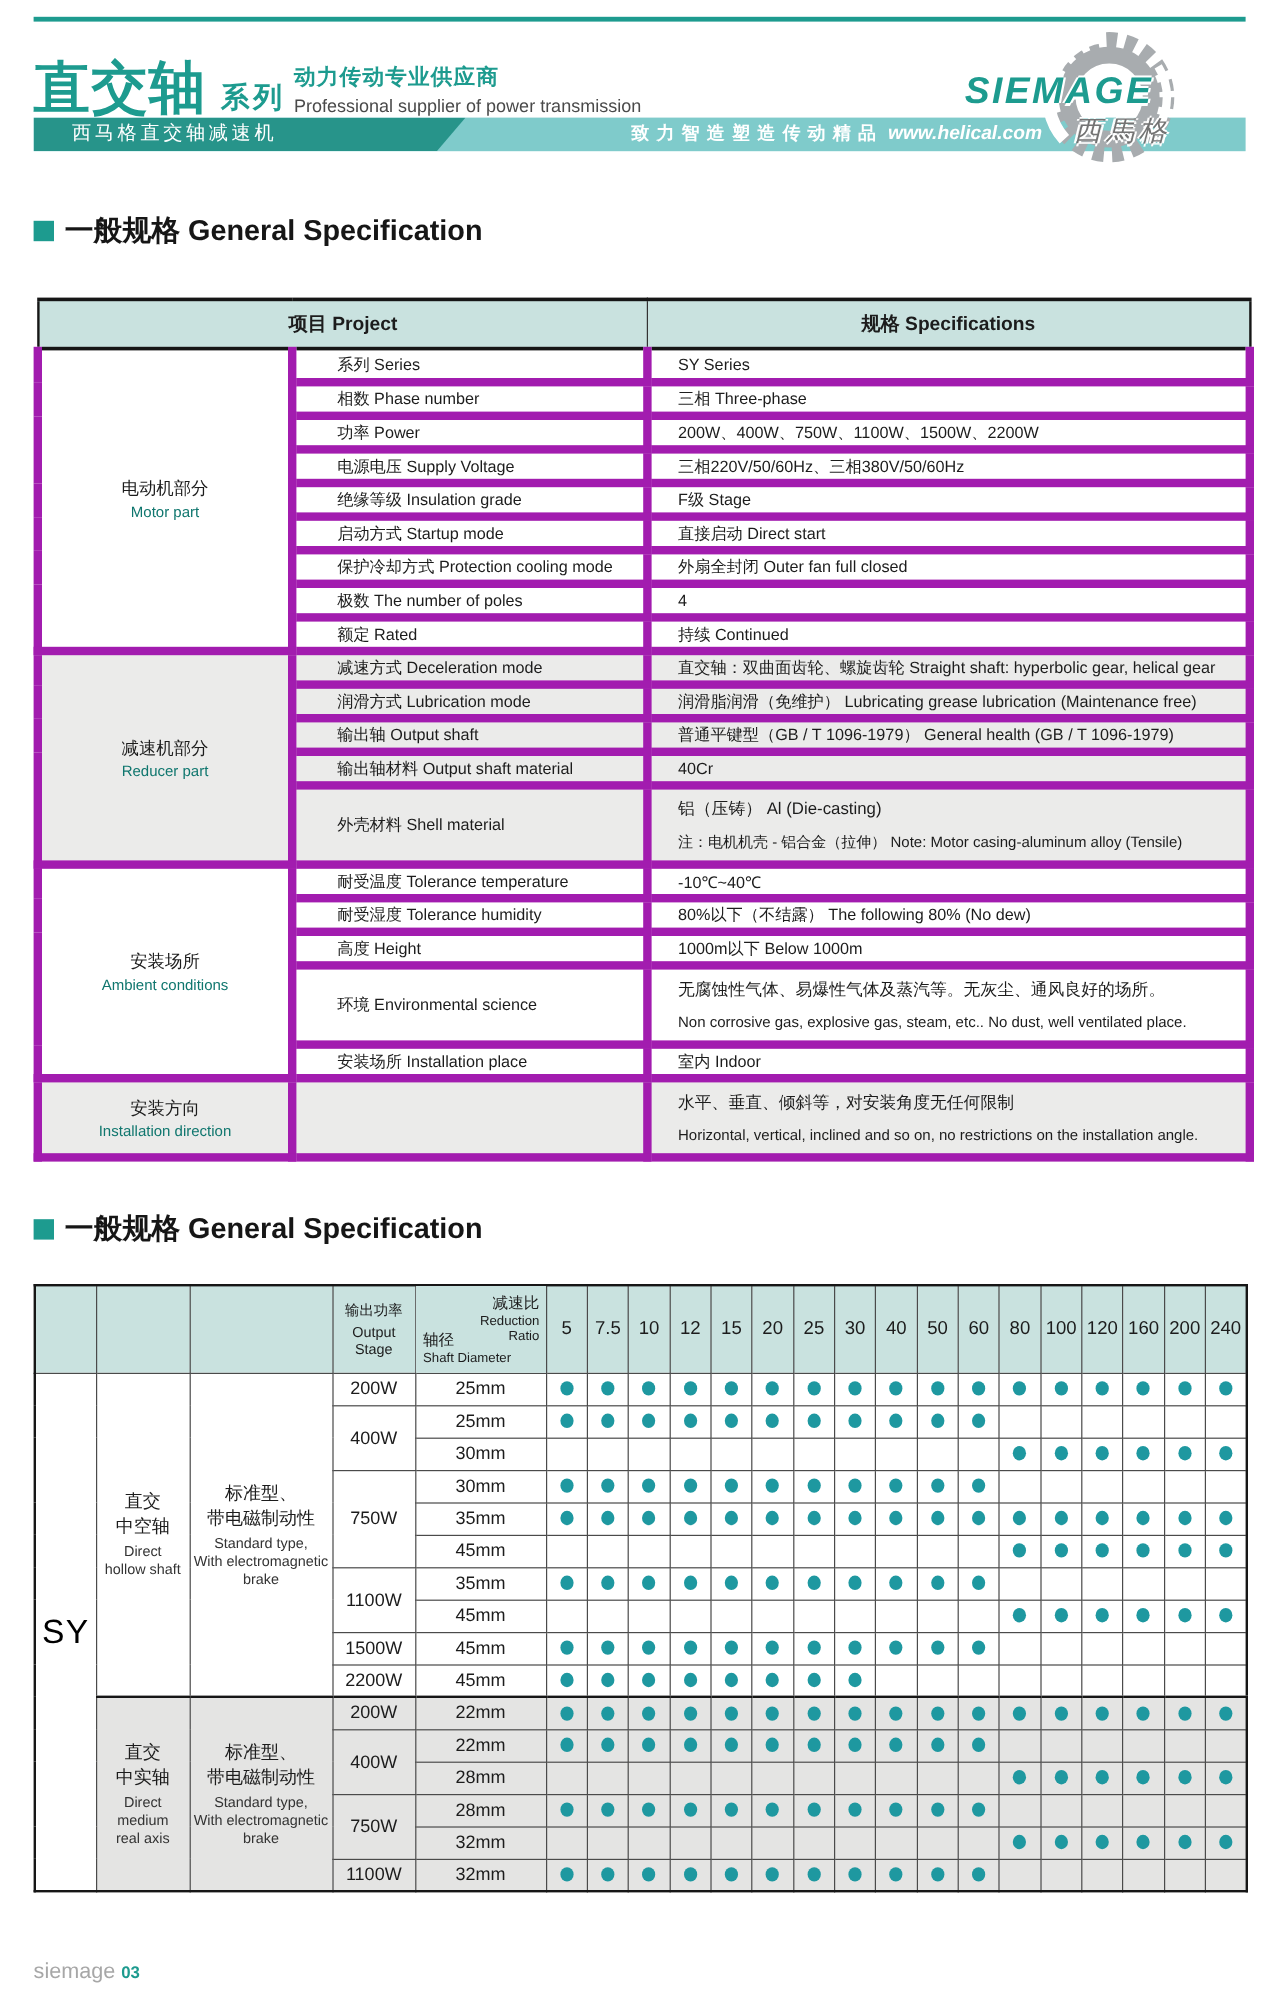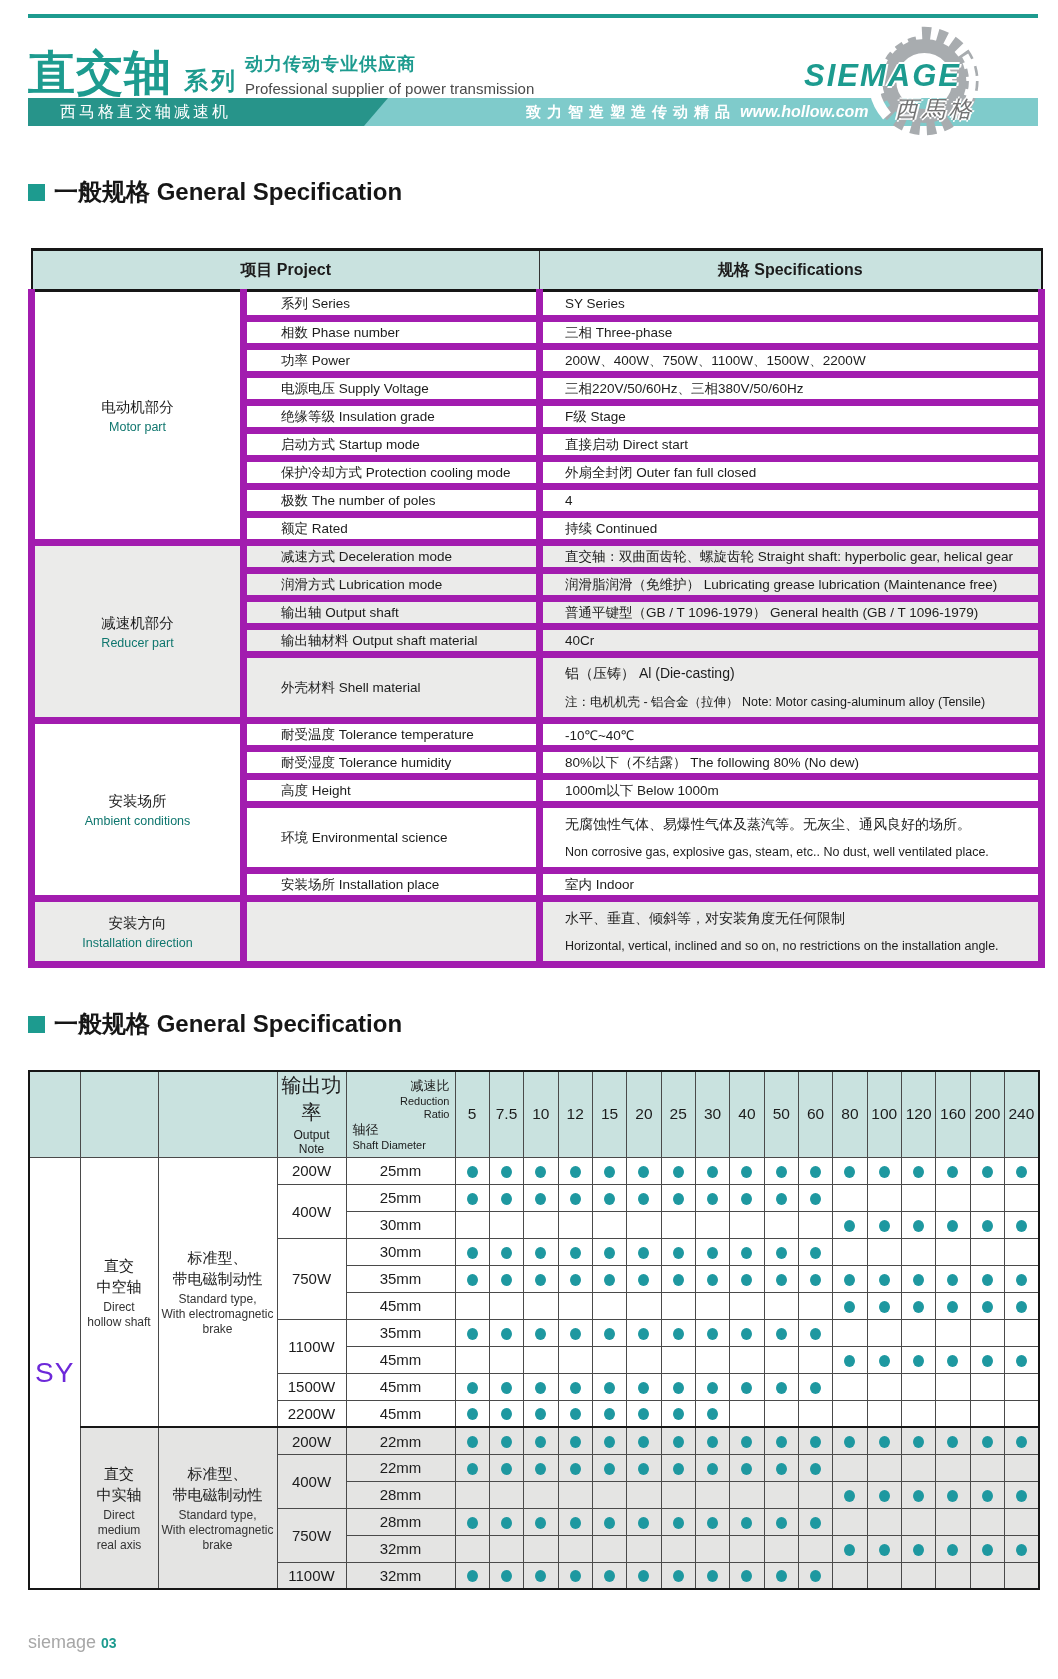--- a/index.html
+++ b/index.html
@@ -50,29 +50,29 @@
   .vln2 { font-size:12.5px; margin-top:11px; }
   
   .ratio-table { position:absolute; left:28px; top:1070px; width:1010px; border-collapse:collapse; table-layout:fixed;
     border:2px solid #161616; }
   .ratio-table td { border:1px solid #4a4a4a; vertical-align:middle; text-align:center; background:#fff; }
   .ratio-table thead tr { height:73px; }
   .ratio-table tbody tr { height:27px; }
   .ratio-table tbody tr.g2start td { border-top:2px solid #161616; }
   .hcell { background:#c9e2df !important; }
   .rcell { font-size:15.5px; }
-  .plabel .pl-cn { font-size:20px; }
+  .plabel .pl-cn { font-size:12px; }
   .plabel .pl-en { font-size:12px; white-space:pre-line; line-height:1.2; margin-top:2px; }
   .corner { position:relative;
     background-image:linear-gradient(to bottom right, rgba(0,0,0,0) 49.3%, #444 49.3%, #444 50.7%, rgba(0,0,0,0) 50.7%); }
   .corner .ctr { position:absolute; top:5px; right:5px; text-align:right; }
   .corner .cbl { position:absolute; bottom:5px; left:6px; text-align:left; }
   .corner .c-cn { font-size:13px; }
   .corner .c-en { font-size:11px; white-space:pre-line; line-height:1.15; }
-  .sycell { font-size:28px; color:#6d28d9; letter-spacing:1px; background:#fff !important; }
+  .sycell { font-size:28px; color:#000000; letter-spacing:1px; background:#fff !important; }
   .typecell .tcn { font-size:15px; line-height:1.4; white-space:pre-line; }
   .typecell .ten { font-size:12px; line-height:1.25; margin-top:3px; white-space:pre-line; color:#333; }
   .pcell { font-size:15px; }
   .scell { font-size:15px; }
   .dcell { padding:0; }
   .sh2 { background:#e4e4e3 !important; }
   .dot { display:inline-block; width:11px; height:12px; border-radius:50%; background:#1e98a0; vertical-align:middle; }
   
   .footer { position:absolute; left:28px; top:1632px; }
   .f-brand { font-size:18px; color:#a7a7a7; }
@@ -99,21 +99,21 @@
     <path d="M30 80 A 44 44 0 0 1 56 7" stroke="#ffffff" stroke-width="9" fill="none"></path>
     <path d="M97 28 A 42 42 0 0 1 97 72" stroke="#ffffff" stroke-width="6" fill="none"></path>
   </svg>
   <div class="logo-text">SIEMAGE</div>
   <div class="logo-cn">西馬格</div>
 </div>
 
 <div class="banner">
   <div class="banner-dark"><span>西马格直交轴减速机</span></div>
   <div class="banner-slogan">致力智造塑造传动精品</div>
-  <div class="banner-url">www.hollow.com</div>
+  <div class="banner-url">www.helical.com</div>
 </div>
 
 <div class="sec sec1">
   <span class="sq"></span>
   <span class="sec-text">一般规格 General Specification</span>
 </div>
 
 <table class="spec-table">
   <colgroup>
       <col style="width:212px">
@@ -266,21 +266,21 @@
       <col style="width: 34.3529px;">
     </colgroup>
     <thead>
       <tr>
         <td class="hcell"></td>
         <td class="hcell"></td>
         <td class="hcell"></td>
         <td class="hcell plabel">
           <div class="pl-cn">输出功率</div>
           <div class="pl-en">Output
-Note</div>
+Stage</div>
         </td>
         <td class="hcell corner">
           <div class="ctr">
             <div class="c-cn">减速比</div>
             <div class="c-en">Reduction
 Ratio</div>
           </div>
           <div class="cbl">
             <div class="c-cn">轴径</div>
             <div class="c-en">Shaft Diameter</div>

